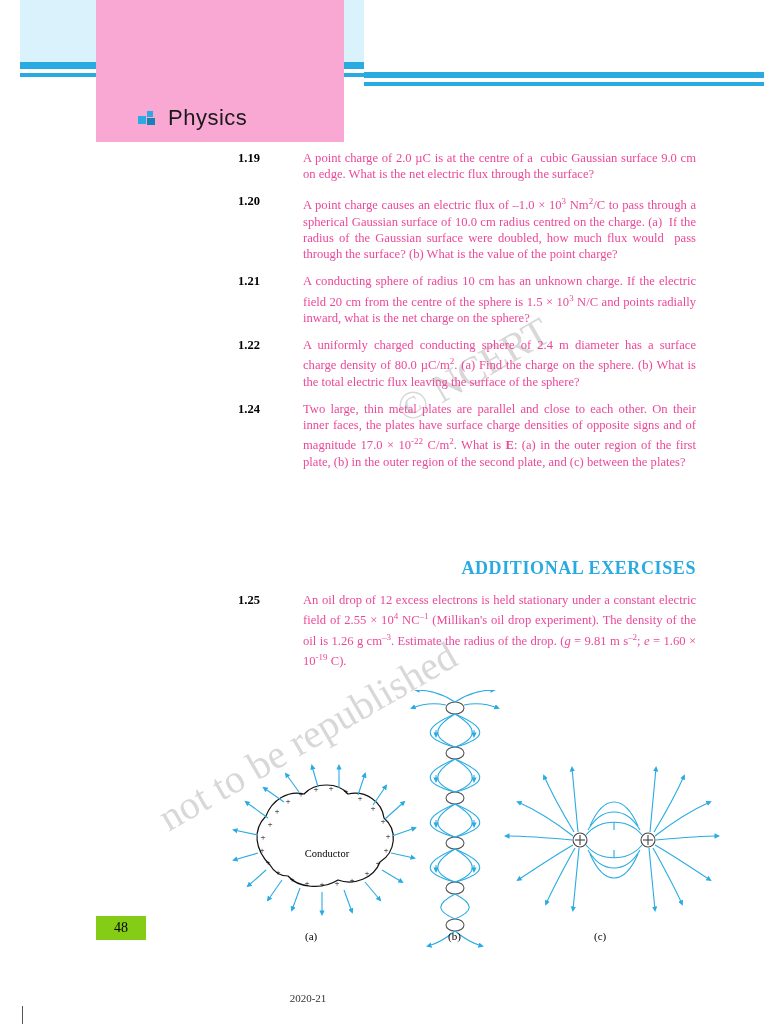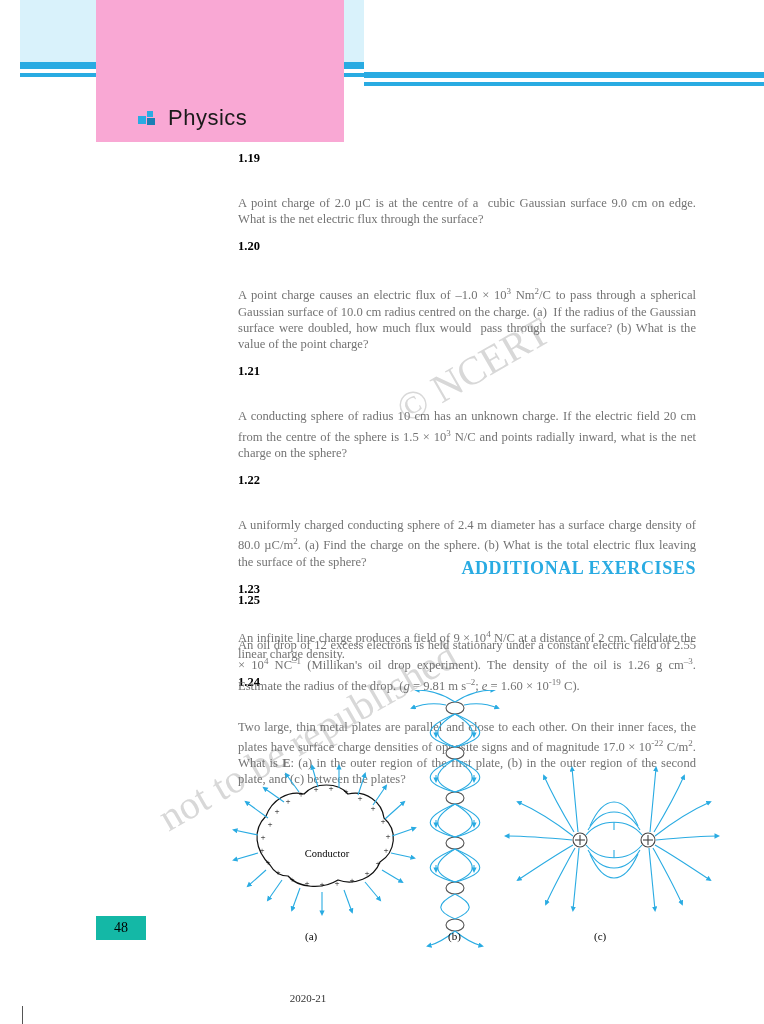--- a/index.html
+++ b/index.html
@@ -108,36 +108,36 @@
   
   .content {
     position: absolute;
     left: 238px;
     top: 150px;
     width: 458px;
   }
   .q {
     display: flex;
     margin-bottom: 11px;
-    flex-direction: column;
   }
   .q-num {
     width: 45px;
     flex: 0 0 45px;
     font-weight: bold;
     font-size: 12.5px;
     line-height: 16px;
     color: #000;
   }
   .q-text {
     flex: 1;
     font-size: 12.6px;
     line-height: 16.2px;
     text-align: justify;
-    color: #737373;
+    color: #ec4899;
+    margin-left: 20px;
   }
   sup { font-size: 9px; vertical-align: super; }
 
   
   .additional-heading {
     position: absolute;
     left: 238px;
     top: 558px;
     width: 458px;
     text-align: right;
@@ -193,21 +193,21 @@
     color: #000;
   }
 
   
   .page-num-box {
     position: absolute;
     left: 96px;
     top: 916px;
     width: 50px;
     height: 24px;
-    background: #14b8a6;
+    background: #84cc16;
     display: flex;
     align-items: center;
     justify-content: center;
     font-family: "Liberation Serif", serif;
     font-size: 14px;
     color: #000;
   }
   .footer-year {
     position: absolute;
     left: 0;
@@ -272,24 +272,20 @@
     <div class="q-num">1.20</div>
     <div class="q-text">A point charge causes an electric flux of –1.0 × 10<sup>3</sup> Nm<sup>2</sup>/C to pass through a spherical Gaussian surface of 10.0 cm radius centred on the charge. (a)&nbsp; If the radius of the Gaussian surface were doubled, how much flux would&nbsp; pass through the surface? (b) What is the value of the point charge?</div>
   </div>
   <div class="q">
     <div class="q-num">1.21</div>
     <div class="q-text">A conducting sphere of radius 10 cm has an unknown charge. If the electric field 20 cm from the centre of the sphere is 1.5 × 10<sup>3</sup> N/C and points radially inward, what is the net charge on the sphere?</div>
   </div>
   <div class="q">
     <div class="q-num">1.22</div>
     <div class="q-text">A uniformly charged conducting sphere of 2.4 m diameter has a surface charge density of 80.0 µC/m<sup>2</sup>. (a) Find the charge on the sphere. (b) What is the total electric flux leaving the surface of the sphere?</div>
-  </div>
-  <div class="q">
-    <div class="q-num">1.23</div>
-    <div class="q-text">An infinite line charge produces a field of 9 × 10<sup>4</sup> N/C at a distance of 2 cm. Calculate the linear charge density.</div>
   </div>
   <div class="q">
     <div class="q-num">1.24</div>
     <div class="q-text">Two large, thin metal plates are parallel and close to each other. On their inner faces, the plates have surface charge densities of opposite signs and of magnitude 17.0 × 10<sup>-22</sup> C/m<sup>2</sup>. What is <b>E</b>: (a) in the outer region of the first plate, (b) in the outer region of the second plate, and (c) between the plates?</div>
   </div>
 </div>
 
 <div class="additional-heading">ADDITIONAL EXERCISES</div>
 
 <div class="content2">

